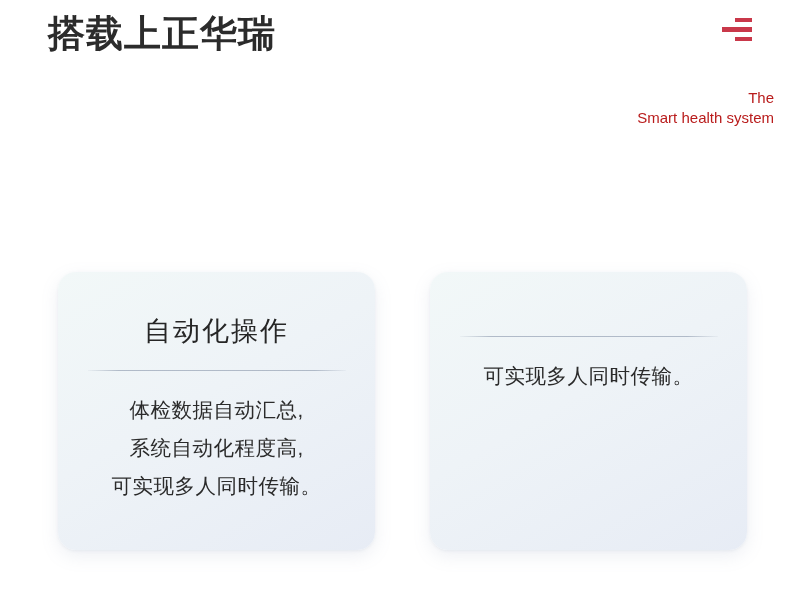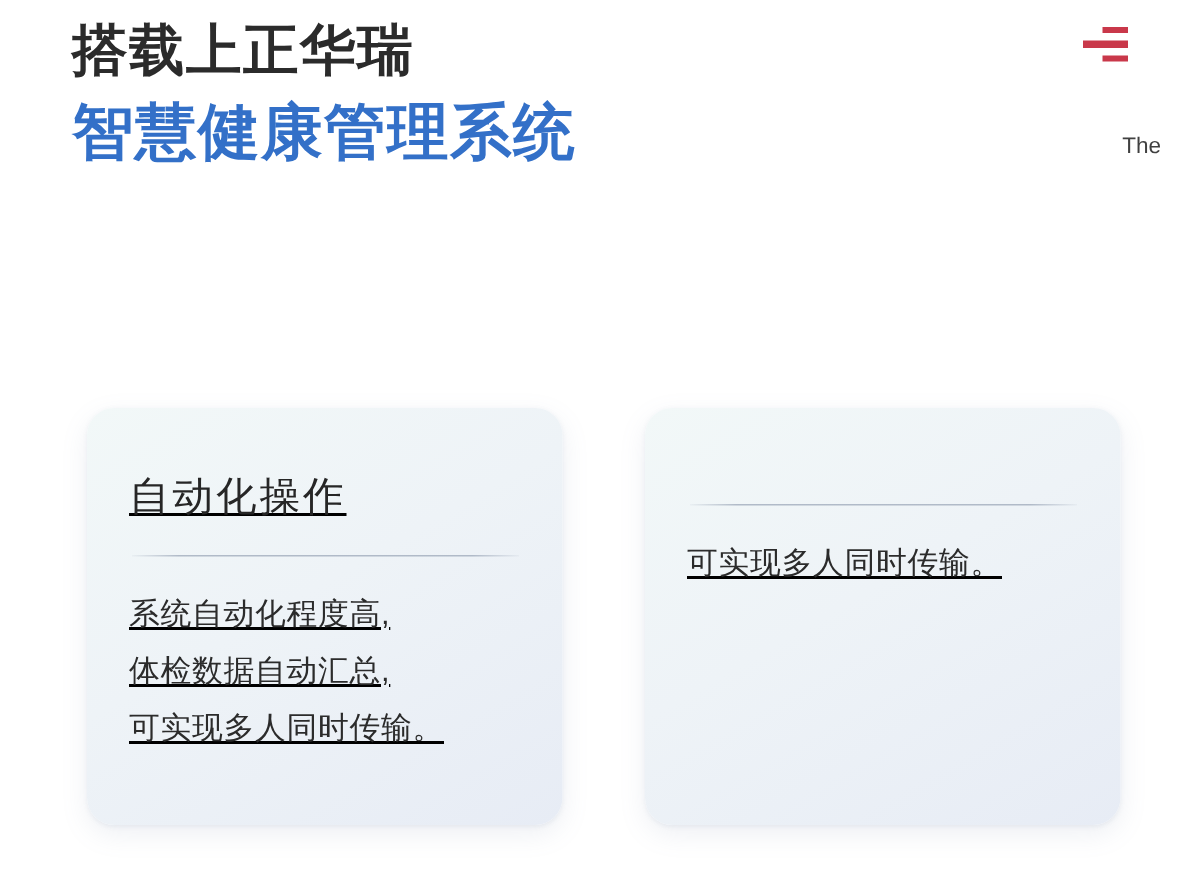--- a/index.html
+++ b/index.html
@@ -70,21 +70,21 @@
   .mark-icon .bar-bottom { top: 21px; width: 17px; height: 4px; }
 
   
   .eng-caption {
     position: absolute;
     right: 26px;
     top: 88px;
     text-align: right;
     font-size: 15px;
     line-height: 20px;
-    color: #404040;
+    color: #b91c1c;
     font-weight: 400;
   }
 
   
   .sub-desc {
     position: absolute;
     left: 48px;
     top: 158px;
     font-size: 15.5px;
     line-height: 26px;
@@ -106,23 +106,22 @@
 
   .card {
     position: relative;
     width: 317px;
     height: 278px;
     border-radius: 18px;
     background: linear-gradient(150deg, #f2f8f8 0%, #eef3f7 45%, #e7ecf5 100%);
     box-shadow: 0 6px 18px rgba(120, 140, 170, 0.13),
                 0 1px 3px rgba(120, 140, 170, 0.10);
     padding: 42px 28px 0 28px;
-    text-align: left;
+    text-align: center;
     overflow: hidden;
-    text-decoration: underline;
   }
 
   .card-title {
     font-size: 27px;
     line-height: 34px;
     font-weight: 400;
     color: #262626;
     letter-spacing: 2px;
   }
 
@@ -146,42 +145,42 @@
   }
   .card-body div { white-space: nowrap; }
 </style>
 </head>
 <body>
 
 <div class="page">
 
   <div class="header-block">
     <div class="title-line1">搭载上正华瑞</div>
-    <div class="title-line2">智慧健康管理系统</div>
   </div>
 
   <div class="mark-icon">
     <span class="bar bar-top"></span>
     <span class="bar bar-mid"></span>
     <span class="bar bar-bottom"></span>
   </div>
 
   <div class="eng-caption">
     <div>The</div>
+    <div>Smart health system</div>
   </div>
 
 
   <div class="cards-row">
 
     <div class="card">
       <div class="card-title">自动化操作</div>
       <div class="card-divider"></div>
       <div class="card-body">
+        <div>体检数据自动汇总,</div>
         <div>系统自动化程度高,</div>
-        <div>体检数据自动汇总,</div>
         <div>可实现多人同时传输。</div>
       </div>
     </div>
 
     <div class="card">
       <div class="card-divider"></div>
       <div class="card-body">
         <div>可实现多人同时传输。</div>
       </div>
     </div>

